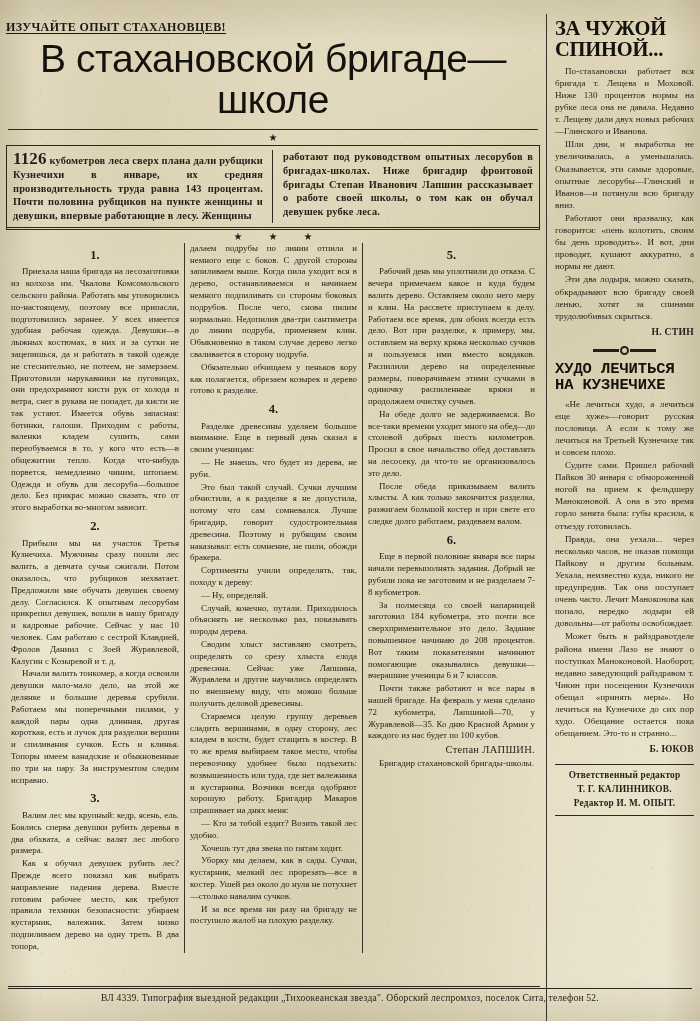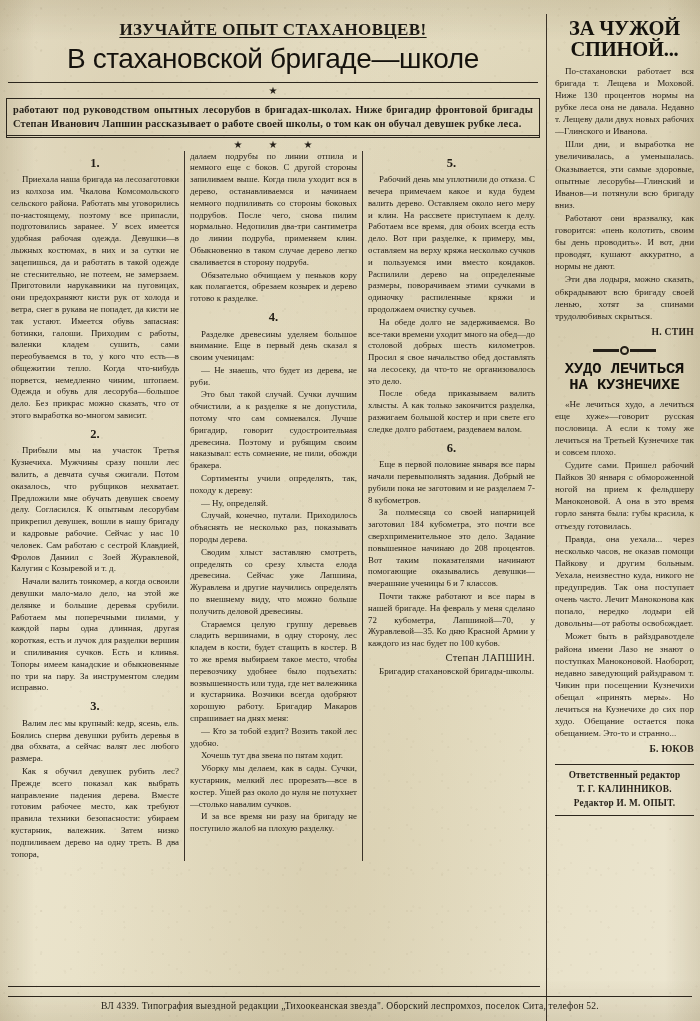--- a/index.html
+++ b/index.html
@@ -70,35 +70,35 @@
   }
   .side-block {
     width: 154px;
     position: relative;
     padding-left: 8px;
     border-left: 1px solid #3a3228;
     box-sizing: border-box;
   }
 
   .kicker {
-    text-align: center;
+    text-align: left;
     font-family: "Liberation Serif", serif;
     font-weight: bold;
-    font-size: 17px;
+    font-size: 12px;
     letter-spacing: .4px;
     text-decoration: underline;
     text-underline-offset: 2px;
     margin: 6px 0 2px 0;
     color: #1d1a14;
   }
   .headline {
     text-align: center;
     font-family: "Liberation Sans", "DejaVu Sans", sans-serif;
     font-weight: normal;
-    font-size: 28px;
+    font-size: 39px;
     letter-spacing: -0.4px;
     line-height: 1.04;
     margin: 4px 0 9px 0;
     color: #15120d;
   }
   .hl-rule {
     border-bottom: 1.4px solid #2c261d;
     margin: 2px 2px 4px 2px;
   }
   .star-center {
@@ -179,21 +179,20 @@
   .sig-role {
     text-align: left;
     font-size: 9px;
     margin: 1px 0 0 0;
     text-indent: 11px;
     line-height: 1.25;
   }
 
   
   .side-head {
-    text-align: center;
     font-family: "Liberation Serif", serif;
     font-weight: bold;
     font-size: 20.5px;
     line-height: 1.02;
     letter-spacing: -0.2px;
     margin: 4px 0 5px 0;
     color: #15120d;
   }
   .side-head.small {
     font-size: 15.5px;
@@ -241,21 +240,21 @@
     text-align: center;
     font-weight: bold;
     font-size: 9.3px;
     line-height: 1.5;
     letter-spacing: .2px;
   }
 
   
   .colophon {
     position: absolute;
-    left: 0; right: 0; bottom: 10px;
+    left: 0; right: 0; bottom: 18px;
     z-index: 3;
     border-top: 1.3px solid #2c261d;
     padding-top: 3px;
     margin: 0 8px;
     text-align: center;
     font-size: 9.6px;
     font-weight: normal;
     letter-spacing: .2px;
     color: #211d16;
   }
@@ -276,20 +275,21 @@
 
     <div class="main-block">
 
       <div class="kicker">ИЗУЧАЙТЕ ОПЫТ СТАХАНОВЦЕВ!</div>
 
       <h1 class="headline">В стахановской бригаде—школе</h1>
       <div class="hl-rule"></div>
       <div class="star-center">★</div>
 
       <div class="lead">
+        <div class="lead-col first"><span class="lead-drop">1126</span><span> кубометров леса сверх плана дали рубщики Кузнечихи в январе, их средняя производительность труда равна 143 процентам. Почти половина рубщиков на пункте женщины и девушки, впервые работающие в лесу. Женщины</span></div>
         <div class="lead-col">работают под руководством опытных лесорубов в бригадах-школах. Ниже бригадир фронтовой бригады Степан Иванович Лапшин рассказывает о работе своей школы, о том как он обучал девушек рубке леса.</div>
       </div>
 
       <div class="stars-3">★★★</div>
 
       <div class="cols">
         <div class="col" id="body-col-0">
             <div class="secnum">1.</div>
             <p>Приехала наша бригада на лесозаготовки из колхоза им. Чкалова Комсомольского сельского района. Работать мы уговорились по-настоящему, поэтому все припасли, подготовились заранее. У всех имеется удобная рабочая одежда. Девушки—в лыжных костюмах, в них и за сутки не зацепишься, да и работать в такой одежде не стеснительно, не потеем, не замерзаем. Приготовили нарукавники на пуговицах, они предохраняют кисти рук от холода и ветра, снег в рукава не попадет, да кисти не так устают. Имеется обувь запасная: ботинки, галоши. Приходим с работы, валенки кладем сушить, сами переобуваемся в то, у кого что есть—в общежитии тепло. Когда что-нибудь порвется, немедленно чиним, штопаем. Одежда и обувь для лесоруба—большое дело. Без прикрас можно сказать, что от этого выработка во-многом зависит.</p>
             <div class="secnum">2.</div>

